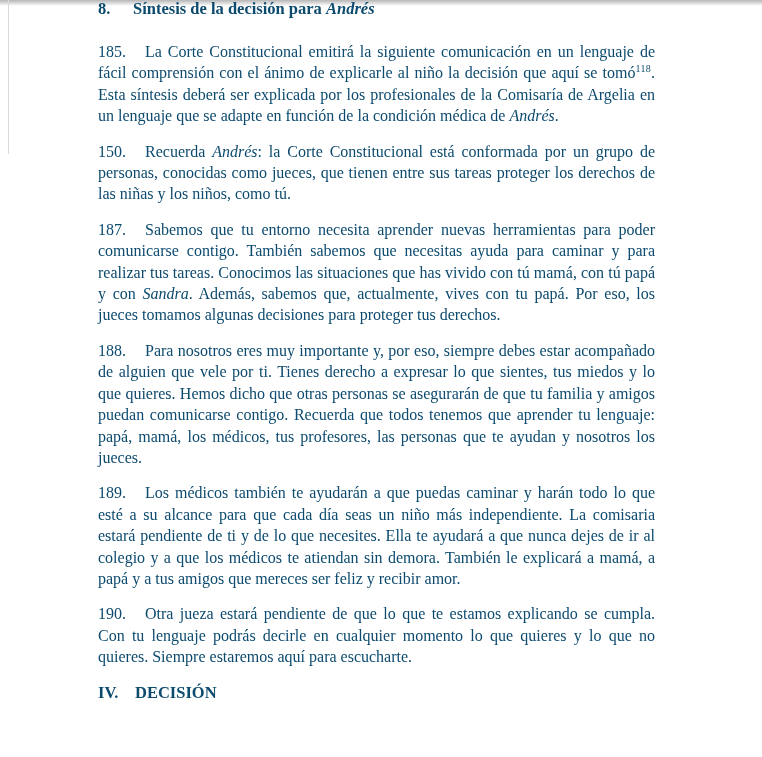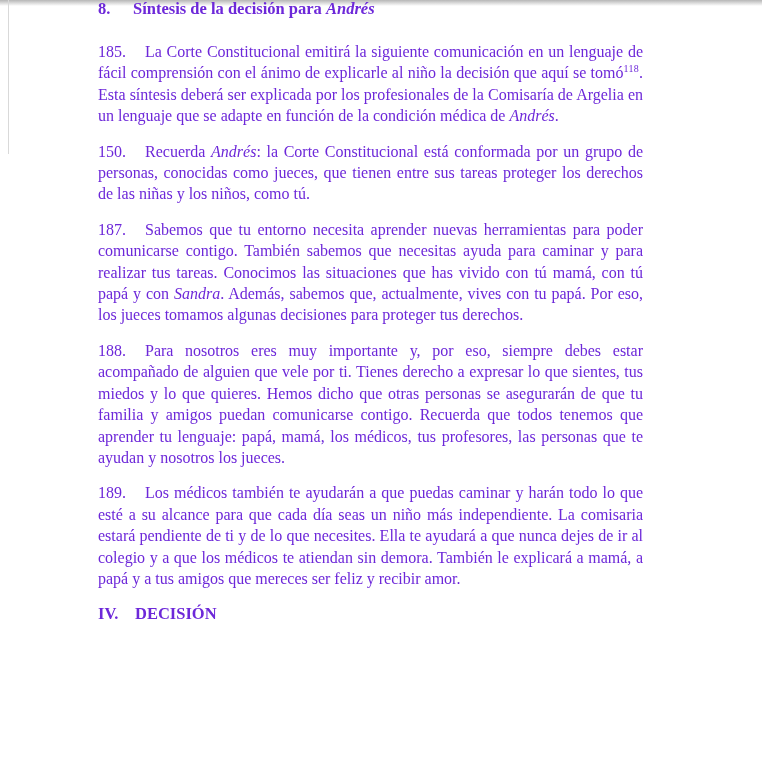--- a/index.html
+++ b/index.html
@@ -7,21 +7,21 @@
     padding: 0;
     background: #ffffff;
   }
   .page {
     position: relative;
     width: 762px;
     height: 757px;
     background: #ffffff;
     overflow: hidden;
     font-family: "Liberation Serif", "DejaVu Serif", serif;
-    color: #6d28d9;
+    color: #0c4a6e;
   }
   .top-edge {
     position: absolute;
     top: 0; left: 0;
     width: 100%; height: 6px;
     background: linear-gradient(to bottom, #b6b6b6, #ffffff);
   }
   .left-line {
     position: absolute;
     left: 8px; top: 0;
@@ -46,21 +46,21 @@
     min-width: 35px;
     font-style: normal;
   }
   .sec-head.iv .hnum {
     min-width: 37px;
   }
   .sec-head.iv {
     margin-bottom: 12px;
   }
   .para {
-    margin: 0 16px 14px 0;
+    margin: 0 4px 14px 0;
     font-size: 16px;
     line-height: 21.4px;
     text-align: justify;
   }
   .pnum {
     display: inline-block;
     min-width: 47px;
   }
   .para sup {
     font-size: 10px;
@@ -86,17 +86,18 @@
     <p class="para"><span class="pnum">185.</span><span><span>La Corte Constitucional emitirá la siguiente comunicación en un lenguaje de fácil comprensión con el ánimo de explicarle al niño la decisión que aquí se tomó</span><sup>118</sup><span>. Esta síntesis deberá ser explicada por los profesionales de la Comisaría de Argelia en un lenguaje que se adapte en función de la condición médica de </span><i>Andrés</i><span>.</span></span></p>
 
     <p class="para"><span class="pnum">150.</span><span><span>Recuerda </span><i>Andrés</i><span>: la Corte Constitucional está conformada por un grupo de personas, conocidas como jueces, que tienen entre sus tareas proteger los derechos de las niñas y los niños, como tú.</span></span></p>
 
     <p class="para"><span class="pnum">187.</span><span><span>Sabemos que tu entorno necesita aprender nuevas herramientas para poder comunicarse contigo. También sabemos que necesitas ayuda para caminar y para realizar tus tareas. Conocimos las situaciones que has vivido con tú mamá, con tú papá y con </span><i>Sandra</i><span>. Además, sabemos que, actualmente, vives con tu papá. Por eso, los jueces tomamos algunas decisiones para proteger tus derechos.</span></span></p>
 
     <p class="para"><span class="pnum">188.</span><span><span>Para nosotros eres muy importante y, por eso, siempre debes estar acompañado de alguien que vele por ti. Tienes derecho a expresar lo que sientes, tus miedos y lo que quieres. Hemos dicho que otras personas se asegurarán de que tu familia y amigos puedan comunicarse contigo. Recuerda que todos tenemos que aprender tu lenguaje: papá, mamá, los médicos, tus profesores, las personas que te ayudan y nosotros los jueces.</span></span></p>
 
     <p class="para"><span class="pnum">189.</span><span><span>Los médicos también te ayudarán a que puedas caminar y harán todo lo que esté a su alcance para que cada día seas un niño más independiente. La comisaria estará pendiente de ti y de lo que necesites. Ella te ayudará a que nunca dejes de ir al colegio y a que los médicos te atiendan sin demora. También le explicará a mamá, a papá y a tus amigos que mereces ser feliz y recibir amor.</span></span></p>
 
+    <p class="para"><span class="pnum">190.</span><span><span>Otra jueza estará pendiente de que lo que te estamos explicando se cumpla. Con tu lenguaje podrás decirle en cualquier momento lo que quieres y lo que no quieres. Siempre estaremos aquí para escucharte.</span></span></p>
 
     <h1 class="sec-head iv"><span class="hnum">IV.</span><span>DECISIÓN</span></h1>
 
   </div>
 </div>
 
 </body></html>

